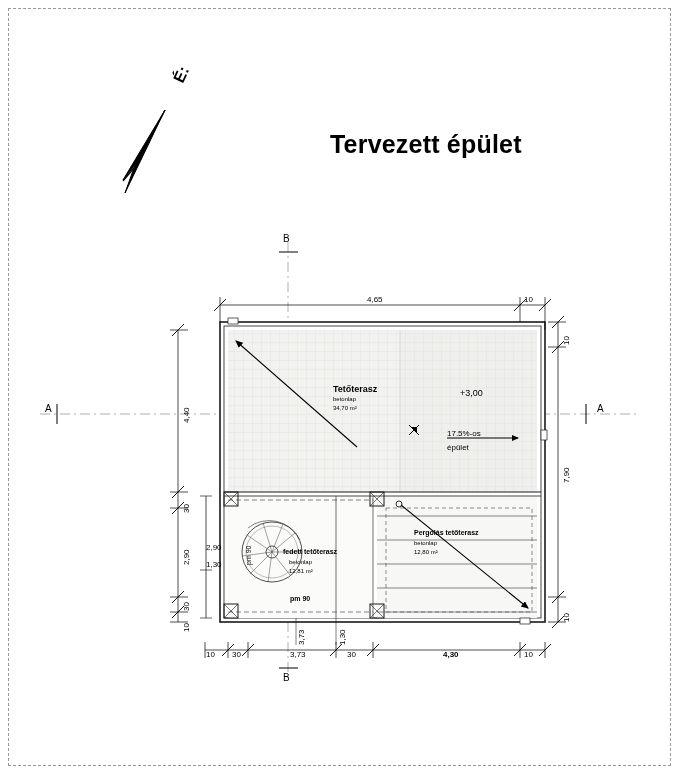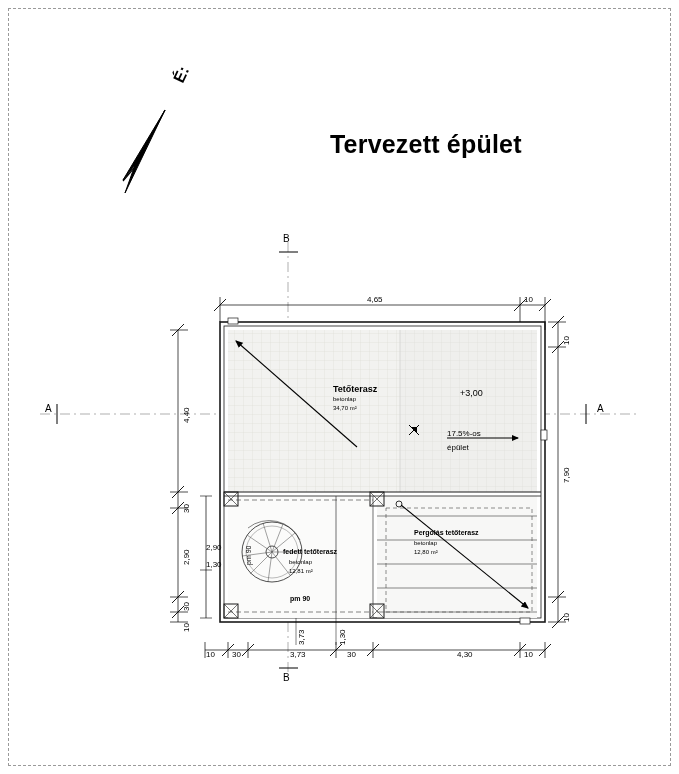--- a/index.html
+++ b/index.html
@@ -274,21 +274,21 @@
   <div class="lbl rot" style="left:182px;top:611px;">30</div>
   <div class="lbl rot" style="left:182px;top:632px;">10</div>
 
   <div class="lbl" style="left:206px;top:543px;">2,90</div>
   <div class="lbl" style="left:206px;top:560px;">1,30</div>
 
   <div class="lbl" style="left:206px;top:650px;">10</div>
   <div class="lbl" style="left:232px;top:650px;">30</div>
   <div class="lbl" style="left:290px;top:650px;">3,73</div>
   <div class="lbl" style="left:347px;top:650px;">30</div>
-  <div class="lbl" style="left:457px;top:650px;">4,30</div>
+  <div class="lbl" style="left:443px;top:650px;font-weight:bold;">4,30</div>
   <div class="lbl" style="left:524px;top:650px;">10</div>
 
   <div class="lbl rot" style="left:297px;top:645px;">3,73</div>
   <div class="lbl rot" style="left:338px;top:645px;">1,30</div>
 
   <div class="lbl b s9" style="left:333px;top:384px;">Tetőterasz</div>
   <div class="lbl s6" style="left:333px;top:396px;">betonlap</div>
   <div class="lbl s6" style="left:333px;top:405px;">34,70 m²</div>
 
   <div class="lbl b s7" style="left:283px;top:548px;">fedett tetőterasz</div>

